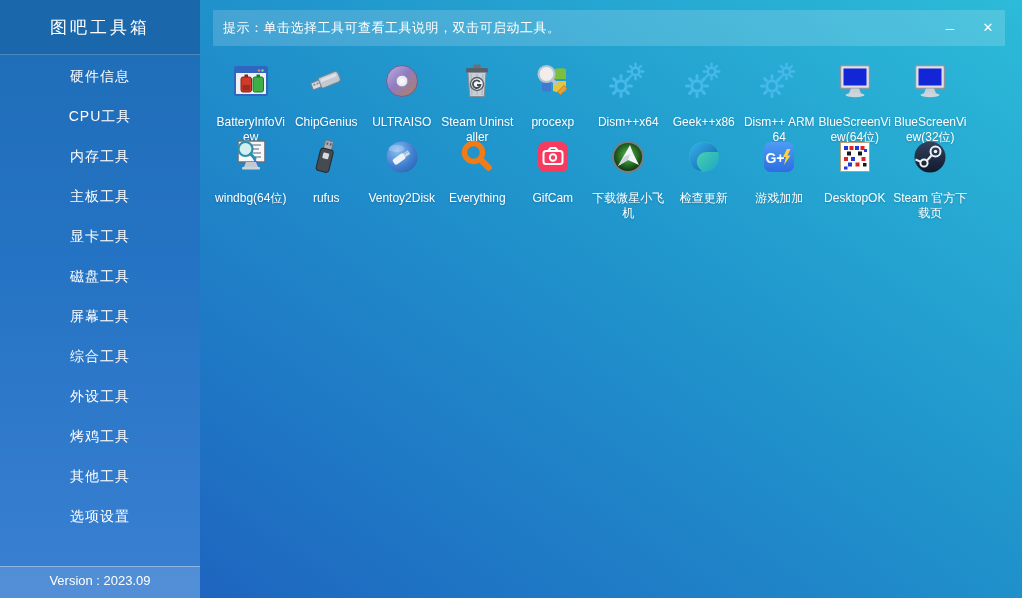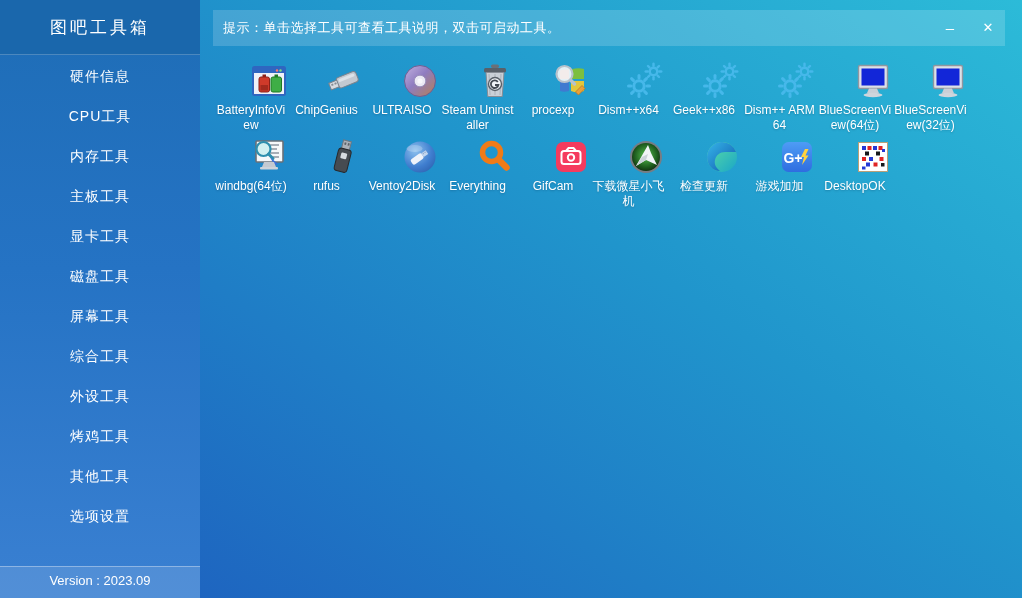--- a/index.html
+++ b/index.html
@@ -30,21 +30,21 @@
     padding-left:10px; color:#fff; font-size:13px; }
   .tip-text { letter-spacing:0.5px; }
   .win-btn { position:absolute; top:0; width:30px; height:36px; line-height:36px;
     text-align:center; color:#fff; cursor:pointer; }
   .win-btn.min { right:40px; font-size:15px; }
   .win-btn.close { right:2px; font-size:13px; }
 
   .tools-grid { position:absolute; left:13px; top:57px; width:755px;
     display:flex; flex-wrap:wrap; align-content:flex-start; }
   .tool { width:75.5px; height:76px; display:flex; flex-direction:column;
-    align-items:flex-end; padding-top:4px; cursor:pointer; }
+    align-items:center; padding-top:4px; cursor:pointer;gap:12px; }
   .tool-icon { width:40px; height:40px; flex:0 0 40px; }
   .tool-icon svg { width:100%; height:100%; display:block; }
   .tool-label { margin-top:2px; width:75px; font-size:12px; line-height:15px;
     color:#fff; text-align:center; word-break:break-all;
     text-shadow:0 1px 2px rgba(0,30,60,0.25); }
 </style>
 </head>
 <body>
 
 <div class="window">
@@ -421,16 +421,35 @@
               <rect x="16" y="20" width="4" height="4" fill="#2438d6"></rect>
               <rect x="26.5" y="20" width="4" height="4" fill="#e02424"></rect>
               <rect x="13" y="25.5" width="4" height="4" fill="#2438d6"></rect>
               <rect x="20.5" y="25.5" width="4" height="4" fill="#e02424"></rect>
               <rect x="28" y="26" width="3.5" height="3.5" fill="#16181c"></rect>
               <rect x="9" y="29.5" width="3.5" height="3" fill="#2438d6"></rect>
             </svg>
           </div>
           <div class="tool-label">DesktopOK</div>
         </div>
+        <div class="tool">
+          <div class="tool-icon">
+            <svg viewBox="0 0 40 40">
+              <defs>
+                <linearGradient id="stG" x1="0" y1="0" x2="0" y2="1">
+                  <stop offset="0" stop-color="#33415e"></stop>
+                  <stop offset="1" stop-color="#101a2e"></stop>
+                </linearGradient>
+              </defs>
+              <circle cx="20" cy="20" r="15.5" fill="url(#stG)"></circle>
+              <circle cx="25.5" cy="14.5" r="5" fill="none" stroke="#eef2f6" stroke-width="2"></circle>
+              <circle cx="25.5" cy="14.5" r="1.8" fill="#eef2f6"></circle>
+              <circle cx="14" cy="26" r="3.6" fill="none" stroke="#eef2f6" stroke-width="2"></circle>
+              <line x1="5.5" y1="22.5" x2="11" y2="24.8" stroke="#eef2f6" stroke-width="2"></line>
+              <line x1="17" y1="23.5" x2="21.5" y2="18.5" stroke="#eef2f6" stroke-width="2"></line>
+            </svg>
+          </div>
+          <div class="tool-label">Steam 官方下载页</div>
+        </div>
       </div>
   </main>
 
 </div>
 
 </body></html>

